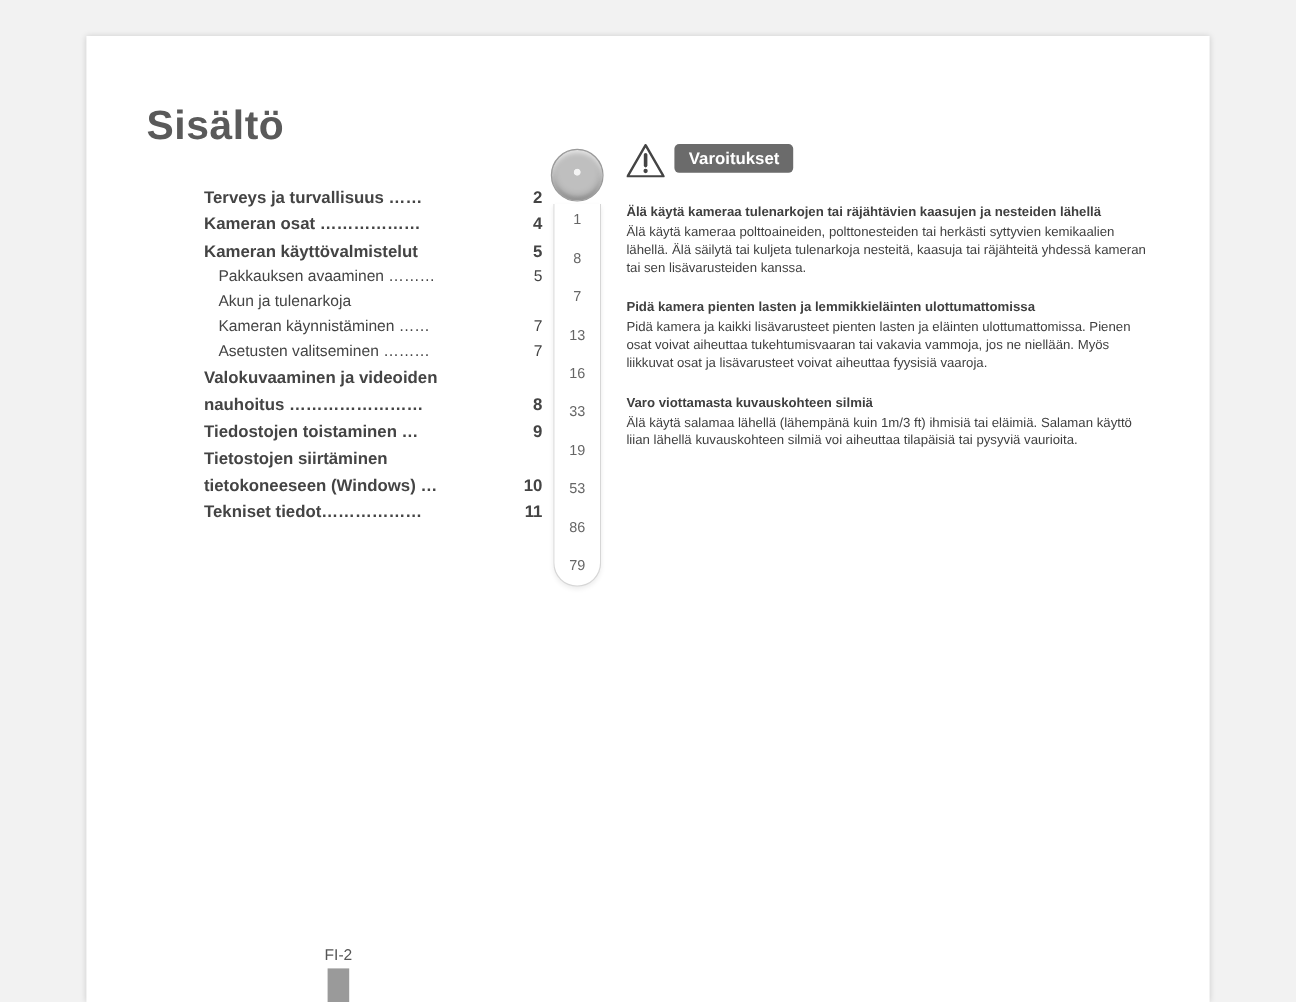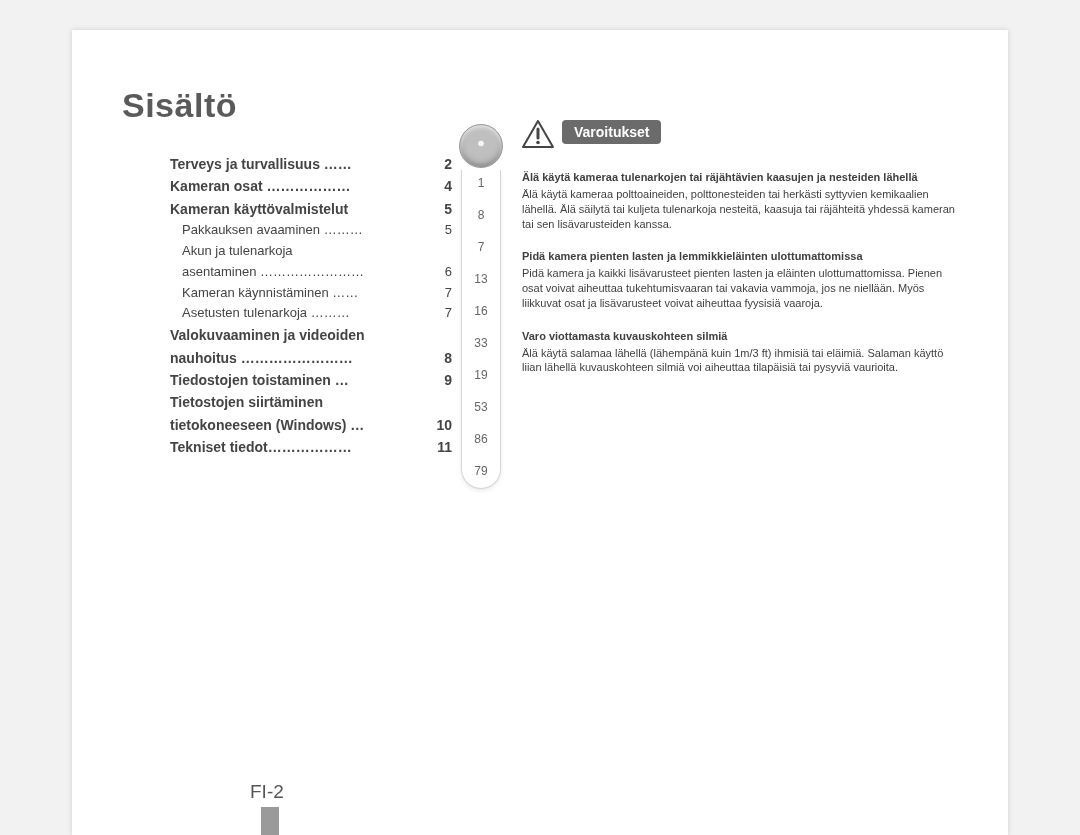--- a/index.html
+++ b/index.html
@@ -105,23 +105,24 @@
     padding: 4px 12px;
     border-radius: 4px;
   }
   .para-block { margin-bottom: 18px; font-size: 11px; line-height: 1.35; color:#3f3f3f; }
   .para-block .hd { font-weight: bold; margin-bottom: 2px; display:block; }
 
   
   .page-tab {
     position: absolute;
     bottom: 0;
-    left: 128px;
+    left: 140px;
     width: 40px;
-    font-size: 19px;
+    text-align: center;
+    font-size: 13px;
     color: #555;
   }
   .page-tab .bar {
     margin: 4px auto 0;
     width: 18px;
     height: 28px;
     background: #9a9a9a;
   }
 </style>
 </head>
@@ -147,29 +148,25 @@
         </div>
         <div class="toc-row toc-sub">
           <span class="label">Pakkauksen avaaminen ………</span>
           <span class="pg">5</span>
         </div>
         <div class="toc-row toc-sub">
           <span class="label">Akun ja tulenarkoja</span>
           <span class="pg"></span>
         </div>
         <div class="toc-row toc-sub">
-          <span class="label">asentaminen ……………………</span>
-          <span class="pg">6</span>
-        </div>
-        <div class="toc-row toc-sub">
           <span class="label">Kameran käynnistäminen ……</span>
           <span class="pg">7</span>
         </div>
         <div class="toc-row toc-sub">
-          <span class="label">Asetusten tulenarkoja ………</span>
+          <span class="label">Asetusten valitseminen ………</span>
           <span class="pg">7</span>
         </div>
         <div class="toc-row bold">
           <span class="label">Valokuvaaminen ja videoiden</span>
           <span class="pg"></span>
         </div>
         <div class="toc-row bold">
           <span class="label">nauhoitus ……………………</span>
           <span class="pg">8</span>
         </div>

